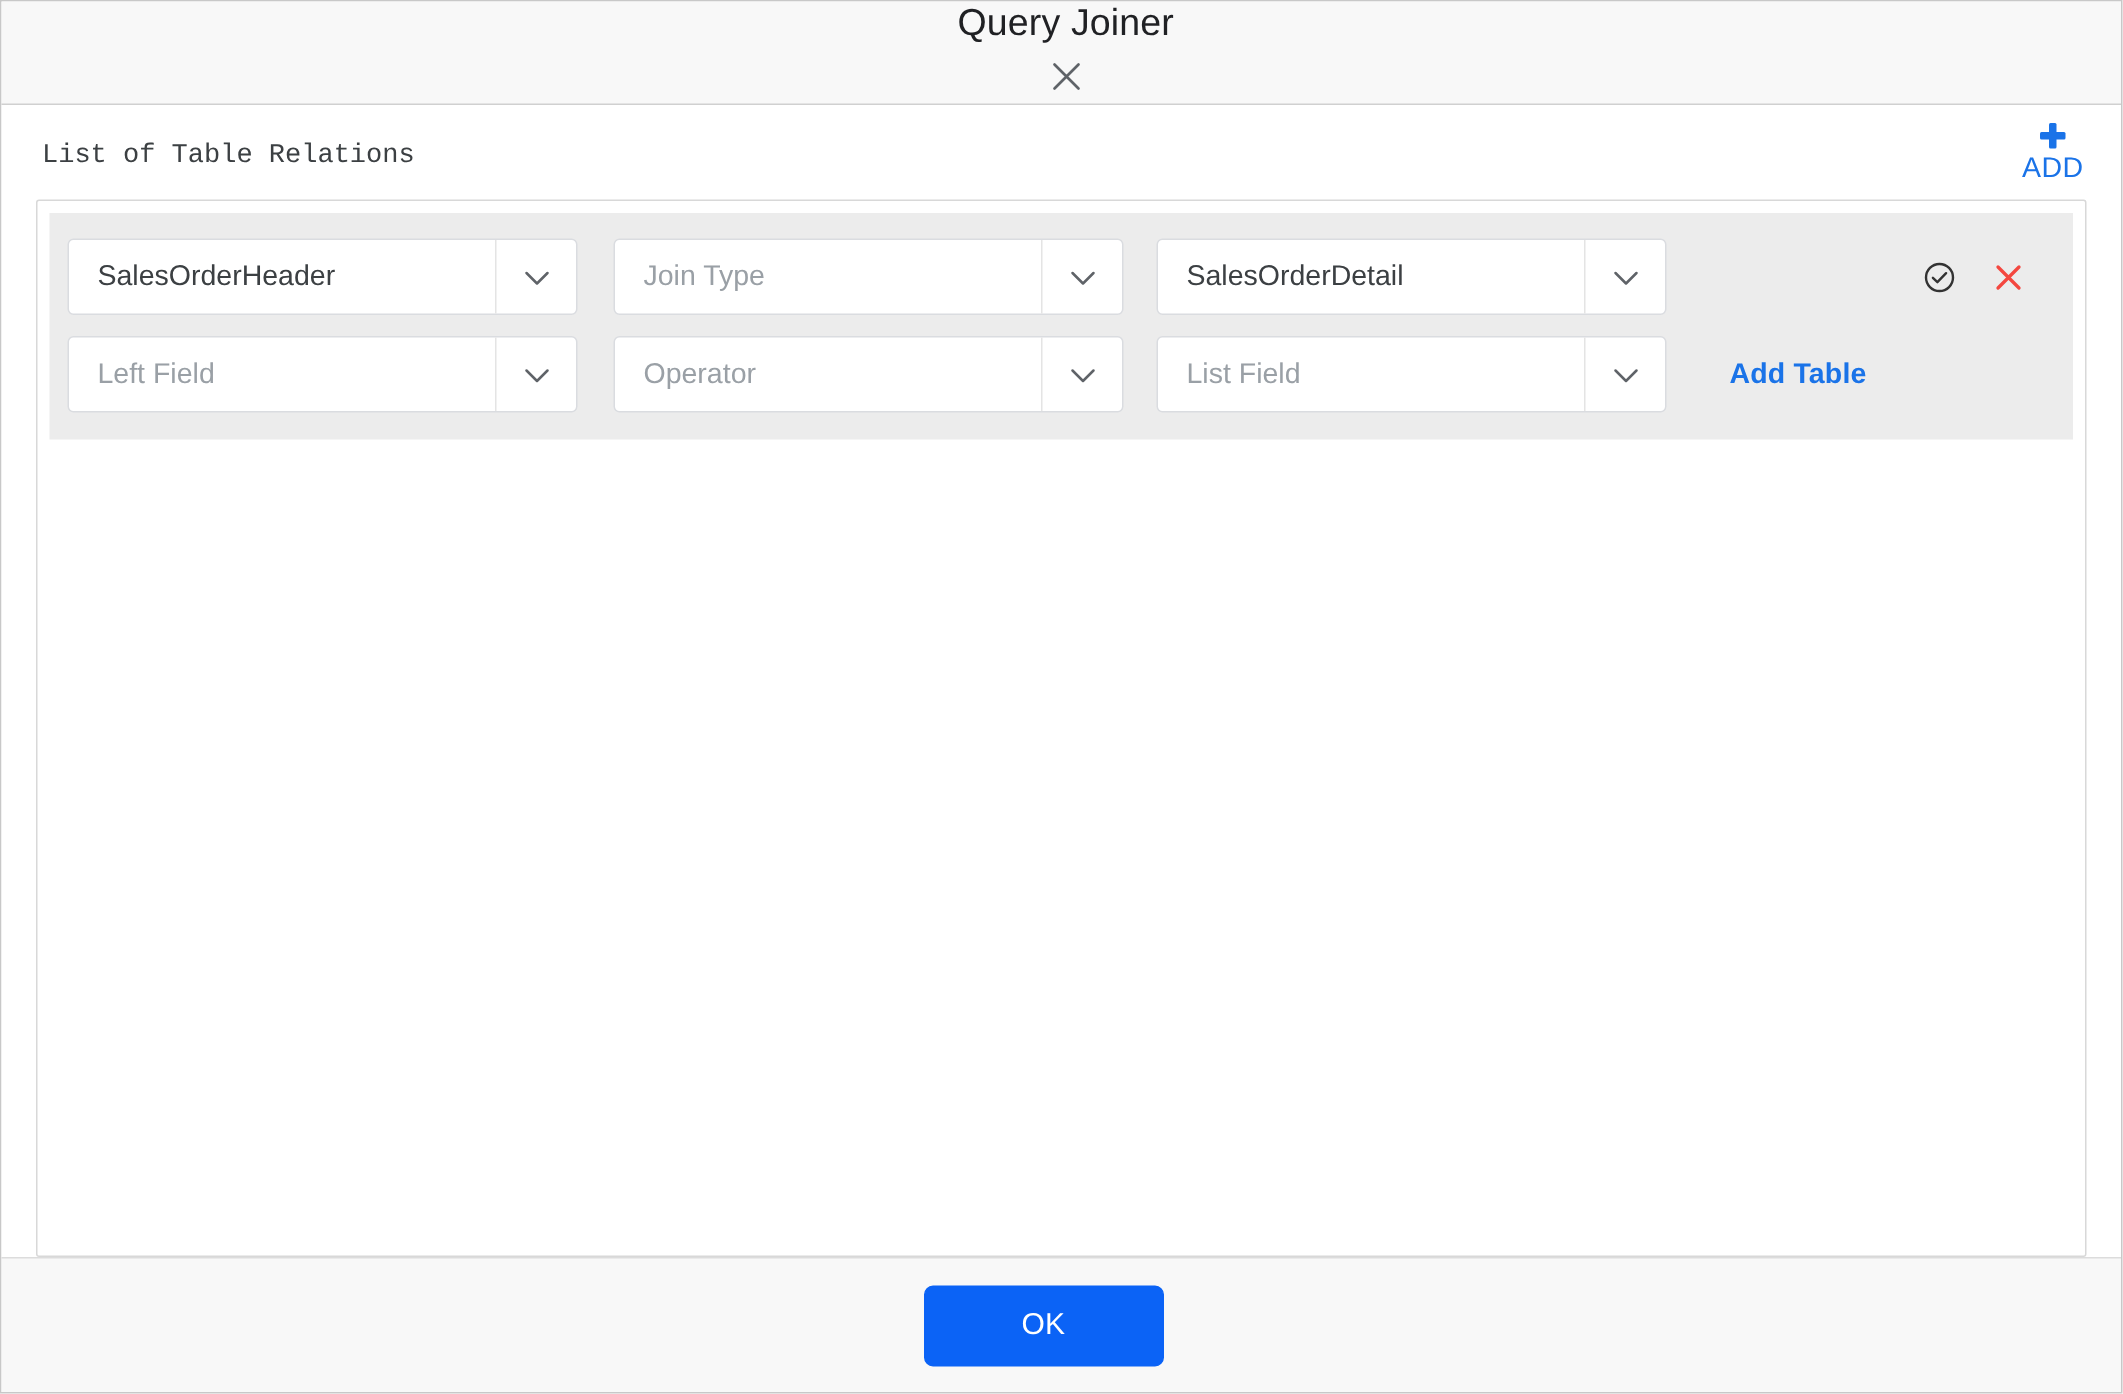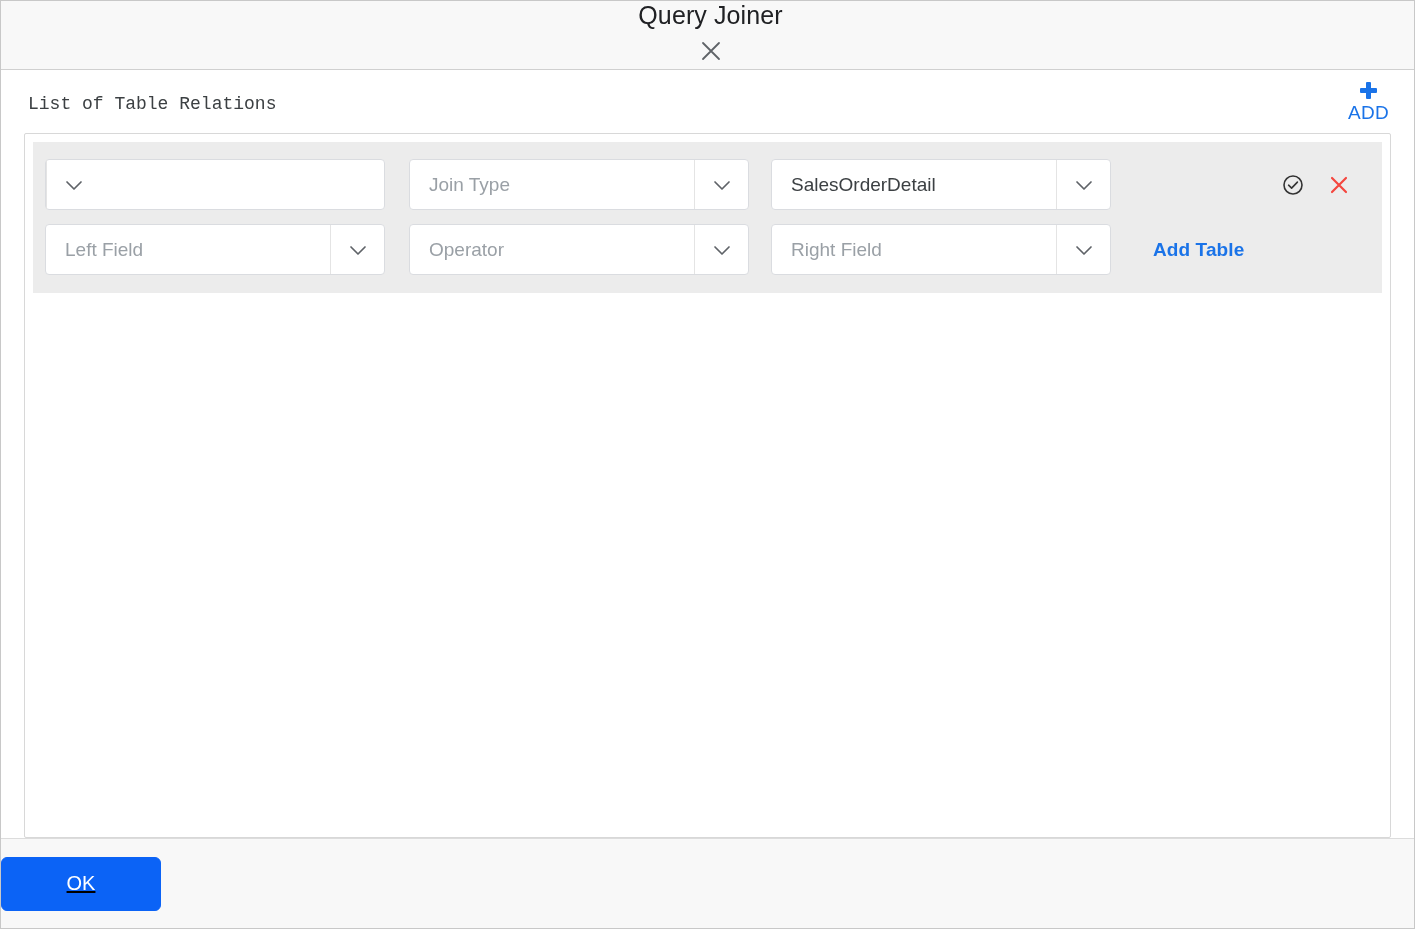--- a/index.html
+++ b/index.html
@@ -190,24 +190,23 @@
 
   
   .footer {
     height: 90px;
     min-height: 90px;
     box-sizing: border-box;
     background: #f8f8f8;
     border-top: 1px solid #dcdcdc;
     display: flex;
     align-items: center;
-    justify-content: space-between;
+    justify-content: center;
     gap: 18px;
     padding-right: 24px;
-    text-decoration: underline;
   }
   .btn {
     height: 54px;
     min-width: 160px;
     box-sizing: border-box;
     border-radius: 6px;
     font-size: 20px;
     display: flex;
     align-items: center;
     justify-content: center;
@@ -251,20 +250,21 @@
       </div>
     </div>
 
     <div class="relations-panel">
 
       <div class="relation-group">
 
         <div class="relation-row">
 
           <div class="select w-table">
+            <div class="value">SalesOrderHeader</div>
             <div class="arrow">
               <svg width="24" height="24" viewBox="0 0 24 24">
                 <path d="M5 9 L12 16 L19 9" stroke="#5f6368" stroke-width="1.7" fill="none" stroke-linecap="round" stroke-linejoin="round"></path>
               </svg>
             </div>
           </div>
 
           <div class="select w-mid">
             <div class="value placeholder">Join Type</div>
             <div class="arrow">
@@ -316,21 +316,21 @@
           <div class="select w-mid">
             <div class="value placeholder">Operator</div>
             <div class="arrow">
               <svg width="24" height="24" viewBox="0 0 24 24">
                 <path d="M5 9 L12 16 L19 9" stroke="#5f6368" stroke-width="1.7" fill="none" stroke-linecap="round" stroke-linejoin="round"></path>
               </svg>
             </div>
           </div>
 
           <div class="select w-right">
-            <div class="value placeholder">Right Field</div>
+            <div class="value placeholder">List Field</div>
             <div class="arrow">
               <svg width="24" height="24" viewBox="0 0 24 24">
                 <path d="M5 9 L12 16 L19 9" stroke="#5f6368" stroke-width="1.7" fill="none" stroke-linecap="round" stroke-linejoin="round"></path>
               </svg>
             </div>
           </div>
 
           <div class="add-field-link">Add Table</div>
         </div>
 

